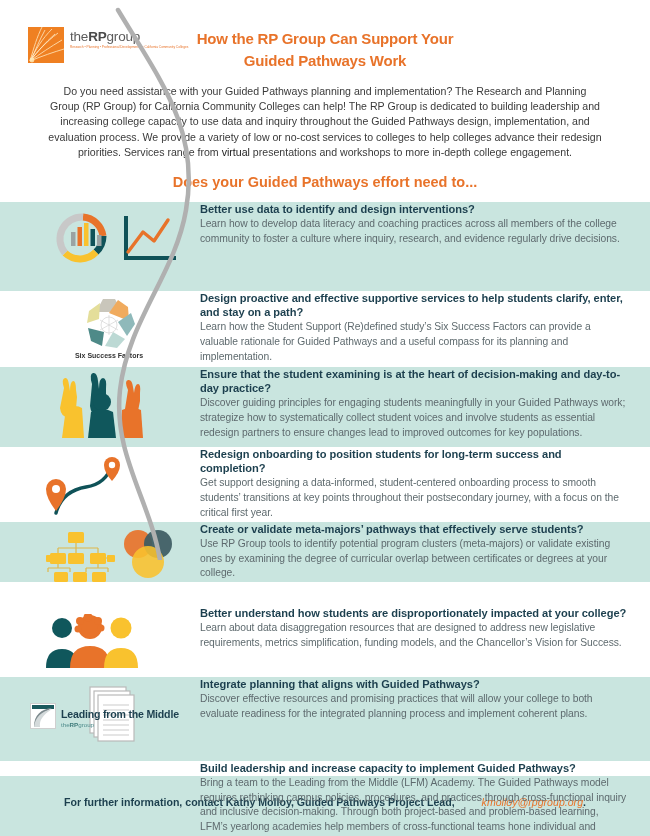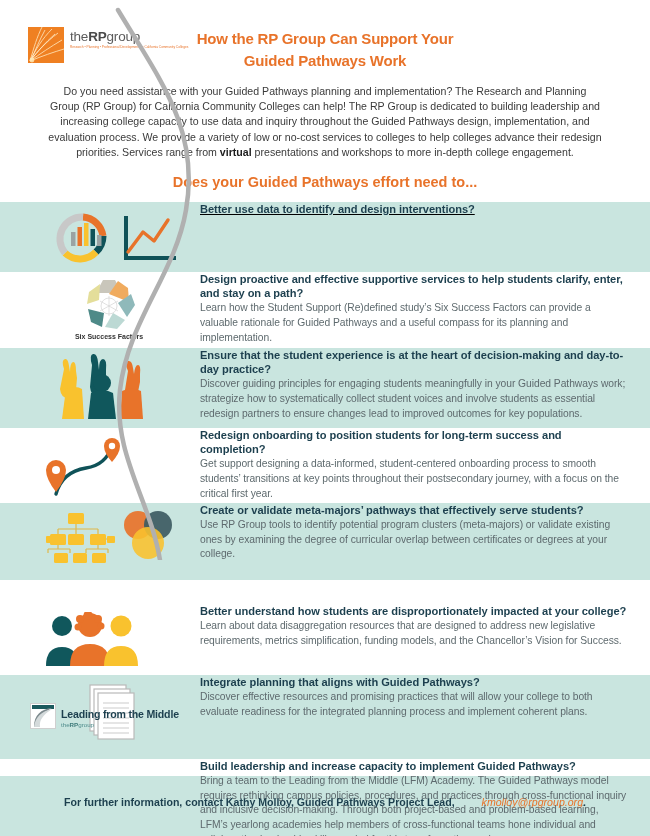--- a/index.html
+++ b/index.html
@@ -24,21 +24,21 @@
   .title{
     text-align:center;color:#e8732a;font-weight:bold;
     font-size:15px;line-height:22px;letter-spacing:-.2px;
     padding-top:28px;
   }
   .intro{
     margin:12px 48px 0 48px;
     text-align:center;color:#3a3a3a;
     font-size:10.6px;line-height:15.2px;
   }
-  .intro b{color:#1d1d1d;font-weight:bold;}
+  .intro b{color:#1d1d1d;font-weight:normal;}
   .subtitle{
     text-align:center;color:#e8732a;font-weight:bold;
     font-size:14.5px;line-height:18px;margin-top:13px;
   }
 
   
   .rows{position:relative;margin-top:11px;}
   .row{position:relative;display:flex;align-items:flex-start;box-sizing:border-box;}
   .row.tint{background:#c9e5df;}
   .row.plain{background:#ffffff;}
@@ -119,21 +119,21 @@
 
     <div class="subtitle">Does your Guided Pathways effort need to...</div>
   </div>
 
   <svg class="curve" viewBox="0 0 650 560" preserveAspectRatio="none">
     <path d="M118 10 C 160 80, 200 130, 186 210 C 175 275, 128 320, 120 390 C 113 455, 150 500, 160 560" fill="none" stroke="#b0b0b0" stroke-width="4.5" stroke-linecap="round"></path>
   </svg>
 
   <div class="rows">
 
-    <div class="row tint" style="height:70px;text-decoration:underline;">
+    <div class="row tint" style="height:89px;">
       <div class="row-icon">
         <svg class="icon-abs" style="left:48px;top:8px;" width="145" height="58" viewBox="0 0 145 58">
           <g fill="none" stroke-width="7">
             <path d="M35 7 A22 22 0 0 1 55 26" stroke="#e8732a"></path>
             <path d="M55 26 A22 22 0 0 1 48 42" stroke="#0f5258"></path>
             <path d="M48 42 A22 22 0 0 1 17 43" stroke="#f9c22e"></path>
             <path d="M17 43 A22 22 0 0 1 35 7" stroke="#c8c8c8"></path>
           </g>
           <g>
             <rect x="23" y="22" width="4.5" height="14" fill="#9aa3a3"></rect>
@@ -141,20 +141,21 @@
             <rect x="36" y="13" width="4.5" height="23" fill="#f9c22e"></rect>
             <rect x="42.5" y="19" width="4.5" height="17" fill="#0f5258"></rect>
             <rect x="49" y="25" width="4.5" height="11" fill="#9aa3a3"></rect>
           </g>
           <path d="M78 6 L78 48 L128 48" fill="none" stroke="#0f5258" stroke-width="4"></path>
           <path d="M80 42 L95 22 L106 31 L120 10" fill="none" stroke="#e8732a" stroke-width="3.4" stroke-linejoin="round" stroke-linecap="round"></path>
         </svg>
       </div>
       <div class="row-body">
         <div class="row-head">Better use data to identify and design interventions?</div>
+        <div class="row-desc">Learn how to develop data literacy and coaching practices across all members of the college community to foster a culture where inquiry, research, and evidence regularly drive decisions.</div>
       </div>
     </div>
 
     <div class="row plain" style="height:76px;">
       <div class="row-icon">
         <svg class="icon-abs" style="left:62px;top:4px;" width="95" height="72" viewBox="0 0 95 72">
           <g transform="translate(47,30)">
             <g>
               <path d="M-6,-26 L6,-26 L13,-13 L-13,-13 Z" fill="#c9c6bb"></path>
               <path d="M9,-25 L19,-18 L20,-4 L0,-12 Z" fill="#f0ab5e"></path>
@@ -194,21 +195,21 @@
             <path d="M39 40 q11 -6 22 0 l3 26 l-28 0 z"></path>
           </g>
 
           <g fill="#e8732a">
             <path d="M76 18 q-4 -9 0 -10 q4 -1 5 7 l1 6 q1 -9 4 -9 q3 0 2 9 l0 8 l-2 10 q-2 7 -7 7 q-5 0 -6 -9 z"></path>
             <path d="M70 38 q10 -5 19 0 l2 28 l-23 0 z"></path>
           </g>
         </svg>
       </div>
       <div class="row-body">
-        <div class="row-head">Ensure that the student experience is at the heart of decision-making and day-to-day practice?</div>
+        <div class="row-head">Ensure that the student examining is at the heart of decision-making and day-to-day practice?</div>
         <div class="row-desc">Discover guiding principles for engaging students meaningfully in your Guided Pathways work; strategize how to systematically collect student voices and involve students as essential redesign partners to ensure changes lead to improved outcomes for key populations.</div>
       </div>
     </div>
 
     <div class="row plain" style="height:75px;">
       <div class="row-icon">
         <svg class="icon-abs" style="left:40px;top:6px;" width="120" height="66" viewBox="0 0 120 66">
           <path d="M16 60 q6 -22 30 -26 q20 -3 26 -22" fill="none" stroke="#0f5258" stroke-width="3.4" stroke-linecap="round"></path>
           <g>
             <path d="M72 4 a8 8 0 0 1 8 8 q0 7 -8 16 q-8 -9 -8 -16 a8 8 0 0 1 8 -8 z" fill="#e8732a"></path>
@@ -219,21 +220,21 @@
             <circle cx="16" cy="36" r="4" fill="#ffffff"></circle>
           </g>
         </svg>
       </div>
       <div class="row-body">
         <div class="row-head">Redesign onboarding to position students for long-term success and completion?</div>
         <div class="row-desc">Get support designing a data-informed, student-centered onboarding process to smooth students’ transitions at key points throughout their postsecondary journey, with a focus on the critical first year.</div>
       </div>
     </div>
 
-    <div class="row tint" style="height:77px;">
+    <div class="row tint" style="height:60px;">
       <div class="row-icon">
         <svg class="icon-abs" style="left:46px;top:6px;" width="130" height="60" viewBox="0 0 130 60">
           <g stroke="#e0b84a" stroke-width="1.2" fill="none">
             <path d="M30 14 L30 20 M12 20 L52 20 M12 20 L12 26 M52 20 L52 26 M30 20 L30 26"></path>
             <path d="M12 34 L12 40 M2 40 L24 40 M2 40 L2 44 M24 40 L24 44"></path>
             <path d="M52 34 L52 40 M40 40 L62 40 M40 40 L40 44 M62 40 L62 44"></path>
             <path d="M4 30 L12 30 M52 30 L62 30"></path>
           </g>
           <g fill="#f9c22e">
             <rect x="22" y="4" width="16" height="11" rx="1.5"></rect>

